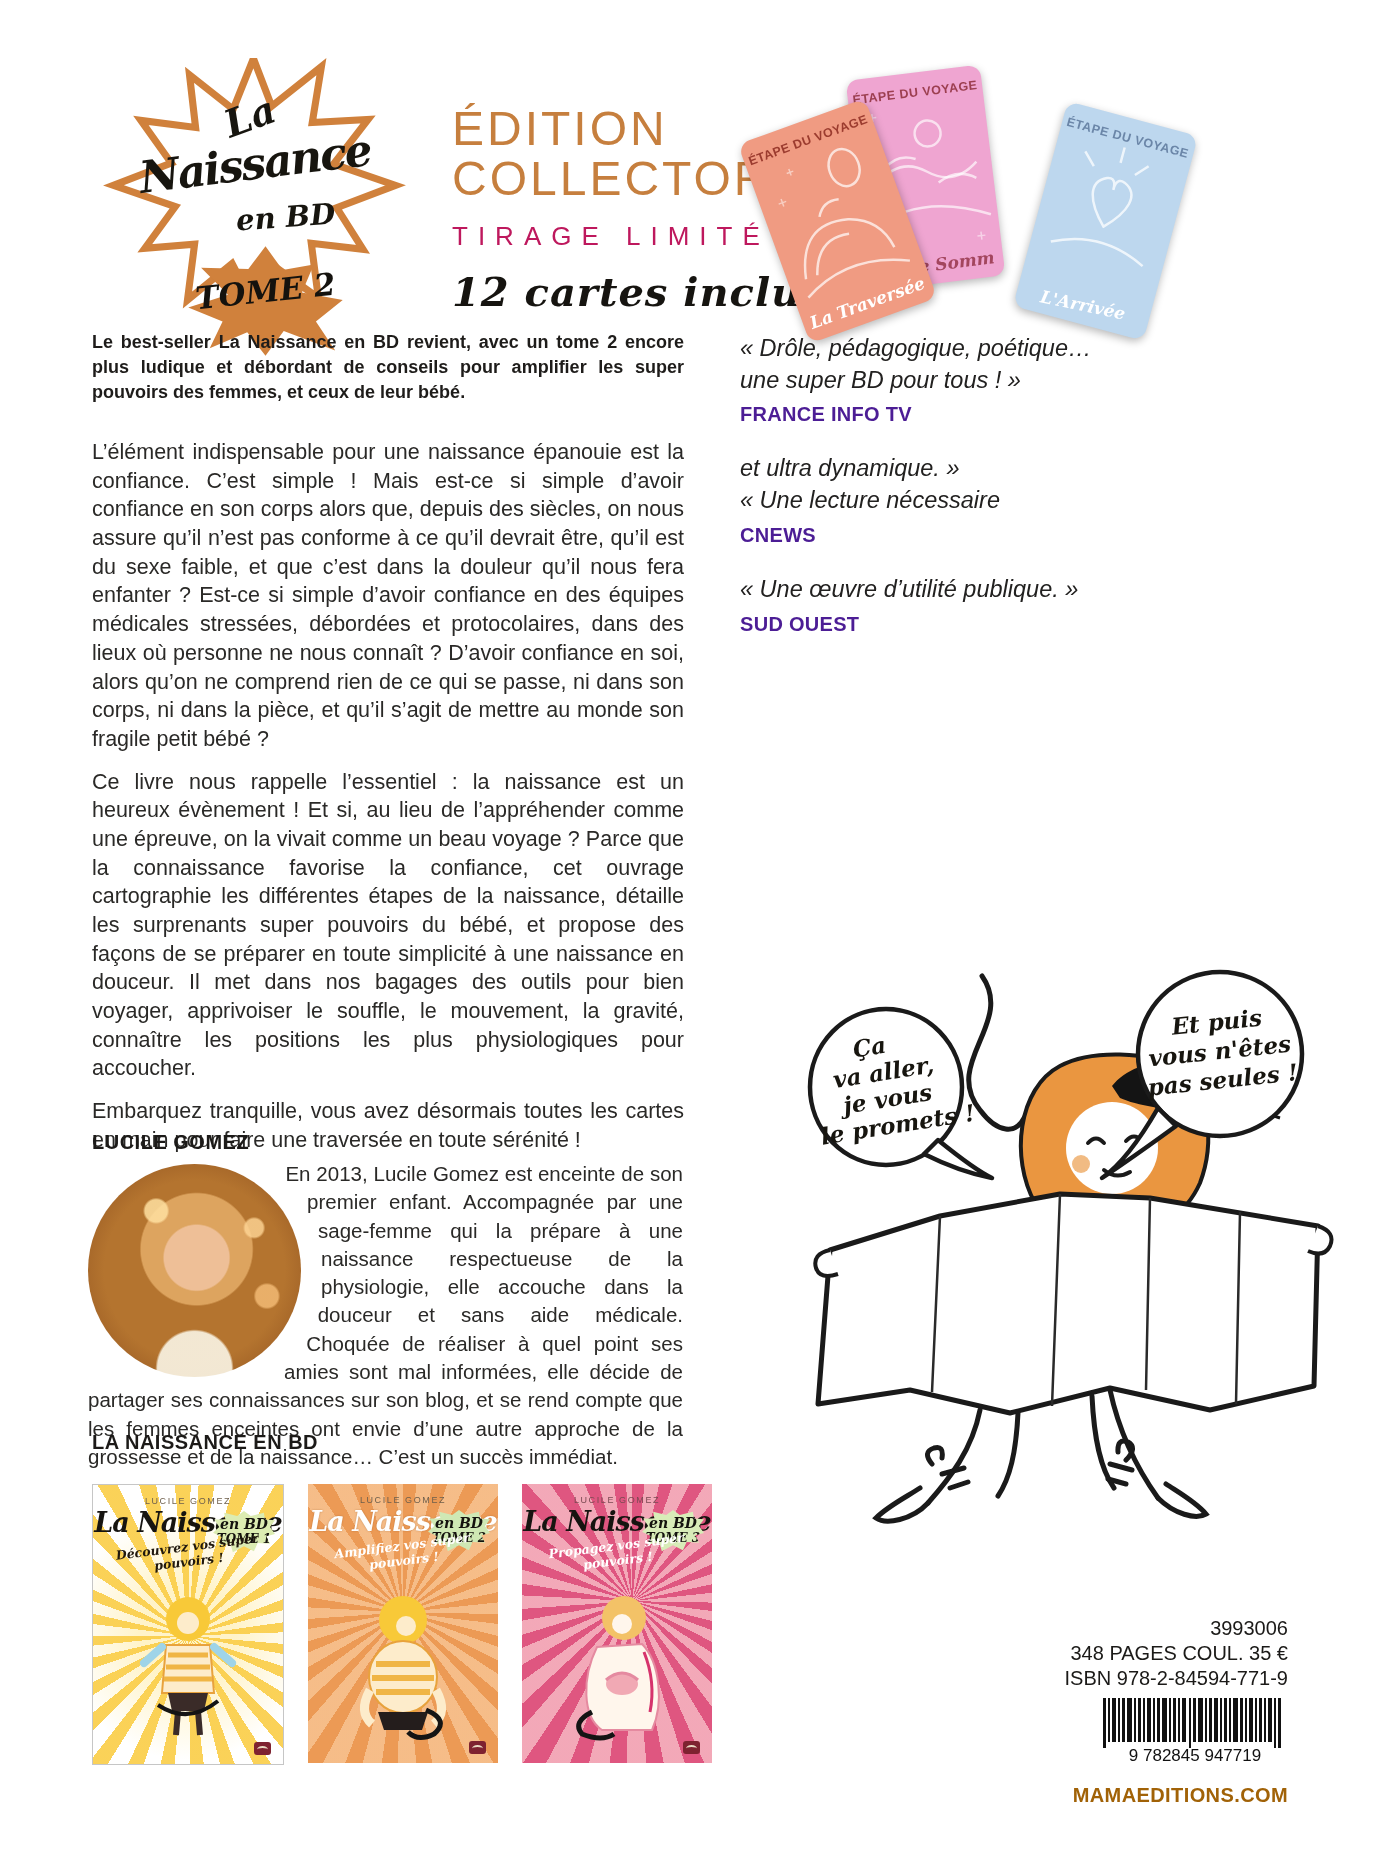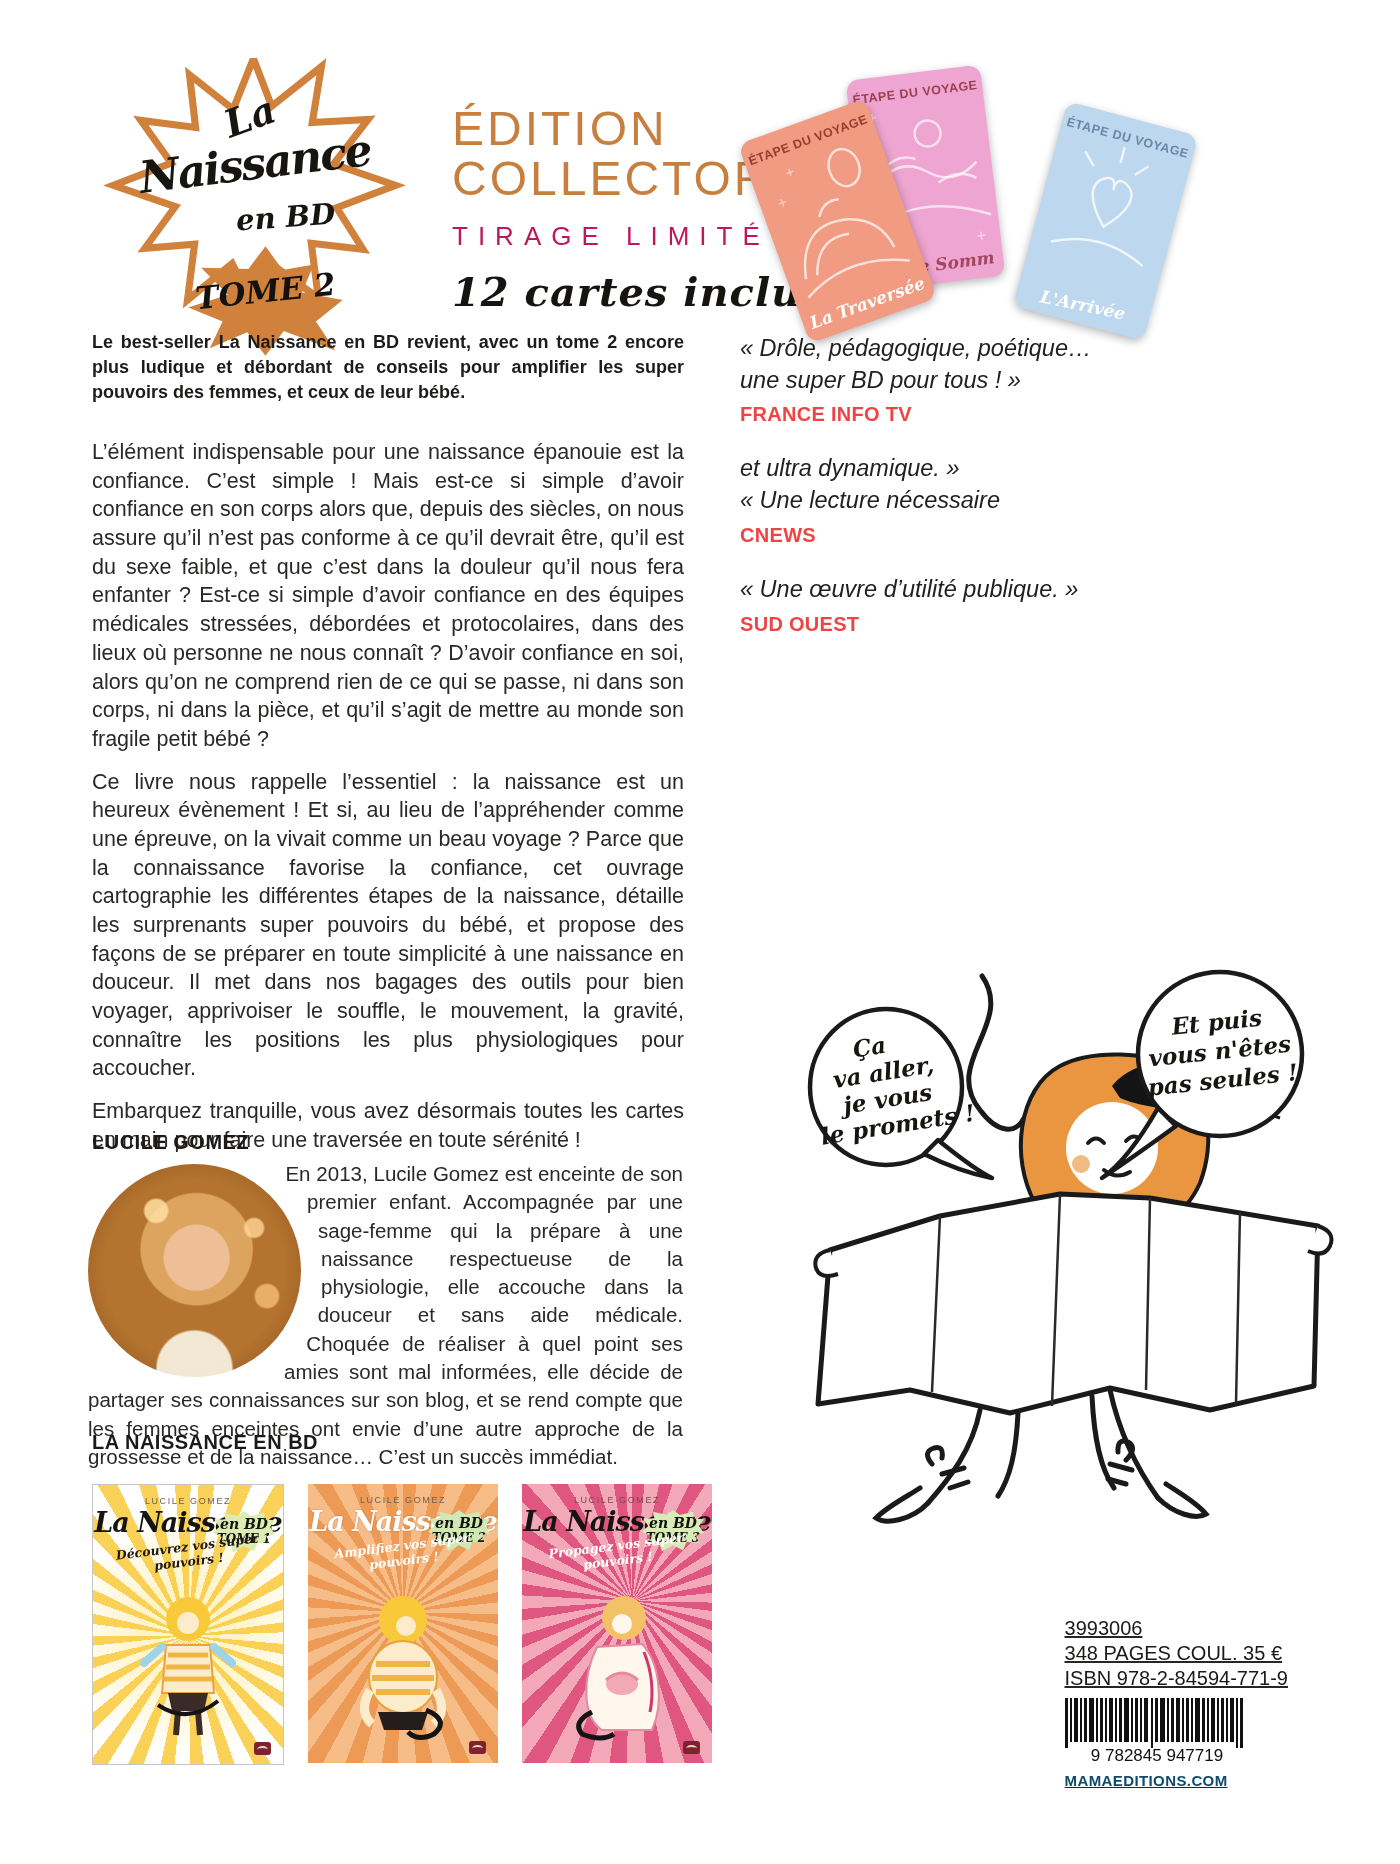--- a/index.html
+++ b/index.html
@@ -97,31 +97,31 @@
   .cover .cfig{position:absolute;left:50%;top:108px;transform:translateX(-50%);}
   .cover .pmark{position:absolute;right:12px;bottom:9px;width:17px;height:13px;background:#7e2230;
       border-radius:3px;}
   .cover .pmark::after{content:"";position:absolute;left:3px;top:4px;width:11px;height:5px;
       border-top:2px solid #e9d8c2;border-radius:50%;}
 
   
   .quotes{position:absolute;left:740px;top:333px;width:390px;}
   .quote{margin-bottom:27px;}
   .qline{font:italic 400 23.5px "Liberation Sans",sans-serif;line-height:1.35;color:#222120;}
-  .qsource{margin-top:7px;font-size:20px;font-weight:700;color:#ef4444;letter-spacing:.3px;}
+  .qsource{margin-top:7px;font-size:20px;font-weight:700;color:#4c1d95;letter-spacing:.3px;}
 
   
   .illus{position:absolute;left:680px;top:958px;width:700px;height:620px;}
   .bubble-text{font:italic 700 23px "DejaVu Serif",serif;fill:#17150f;}
 
   
-  .footer{position:absolute;right:112px;top:1616px;text-decoration:underline;}
+  .footer{position:absolute;right:112px;top:1616px;text-align:right;}
   .f-line{font-size:20px;line-height:1.24;color:#1b1a18;}
   .barcode-wrap{margin-top:8px;display:inline-block;}
-  .f-site{margin-top:4px;font-size:15px;font-weight:700;letter-spacing:.4px;color:#0c4a6e;}
+  .f-site{margin-top:16px;font-size:20px;font-weight:700;letter-spacing:.4px;color:#a16207;}
   .bdigits{font-family:"Liberation Sans",sans-serif;font-size:17px;fill:#111;}
 </style>
 </head>
 <body>
 
 <div id="page">
 
   <div class="logo">
     <svg width="345" height="275" viewBox="0 0 340 270">
       <polygon points="165,0 183,47 232,8 223,63 278,60 244,104 305,125 247,147 273,188 222,182 229,236 186,205 165,243 144,202 100,238 107,183 58,187 88,146 27,125 84,103 54,61 108,68 102,16 145,50" fill="#ffffff" stroke="#d0813c" stroke-width="7" stroke-linejoin="miter"></polygon>

